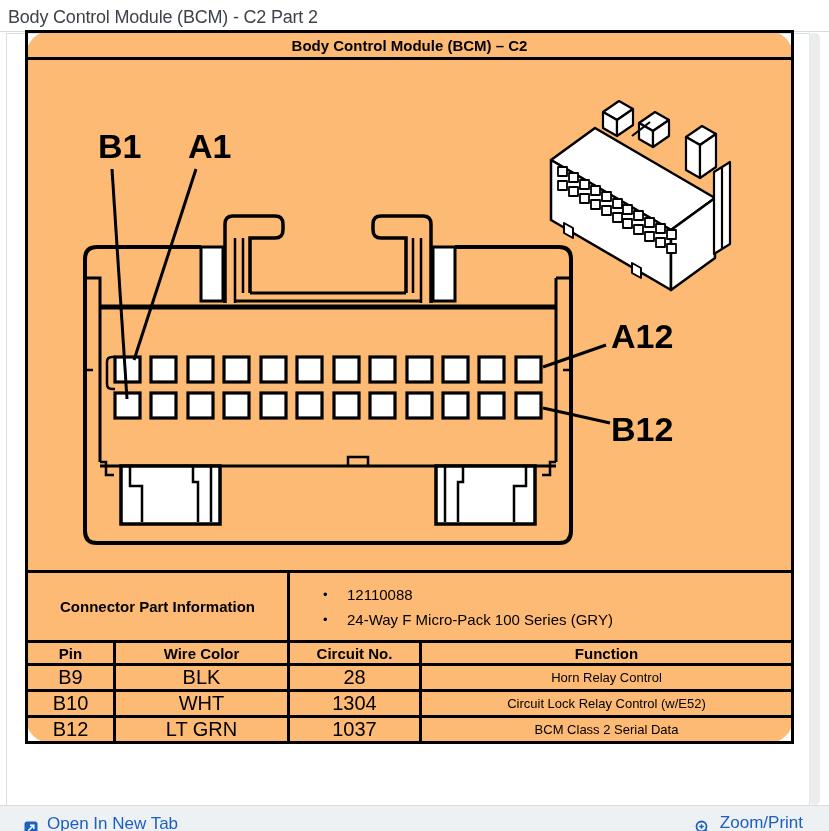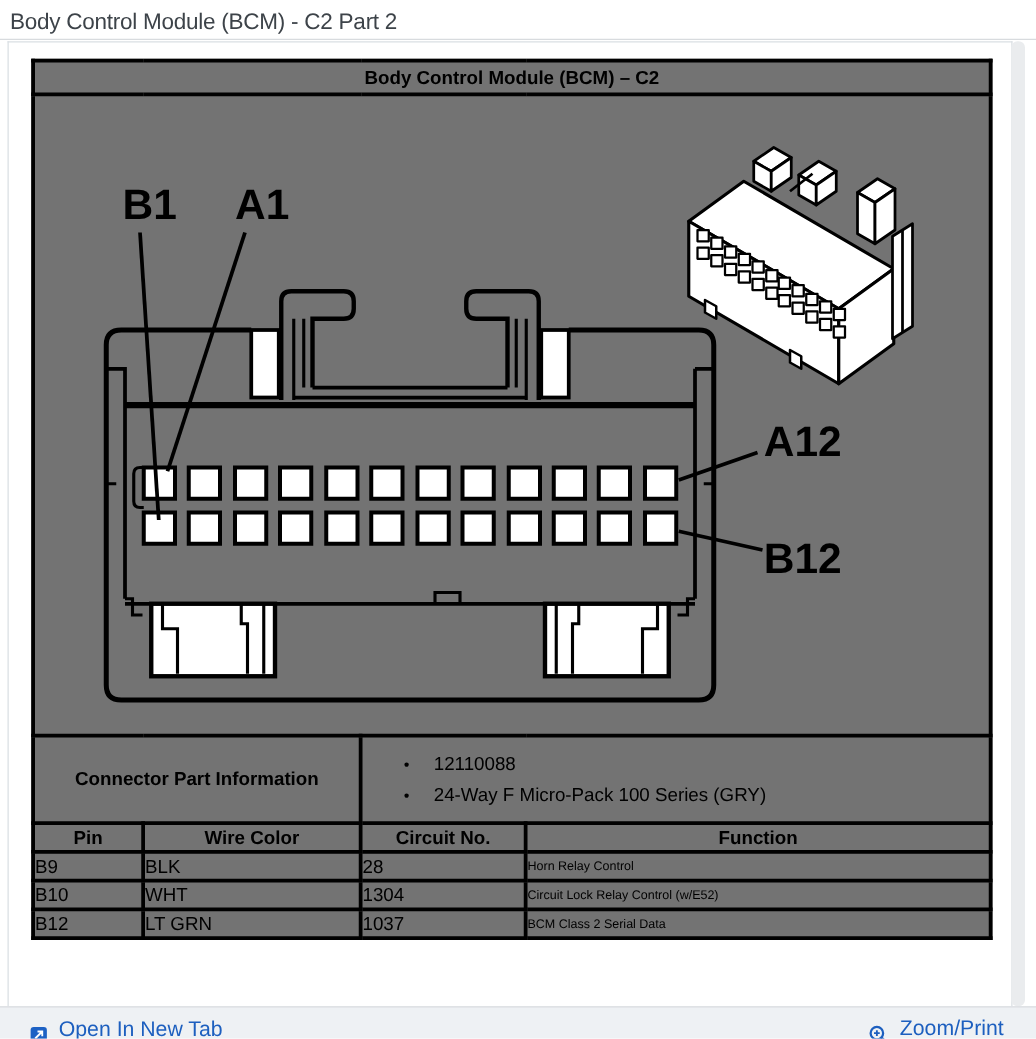--- a/index.html
+++ b/index.html
@@ -10,34 +10,34 @@
   .page-title { position:absolute; left:8px; top:7px; font-size:18px; color:#3d4349;
     letter-spacing:-0.2px; }
   .title-sep { position:absolute; left:0; top:31px; width:829px; height:1px; background:#d8dbde; }
 
   .content-panel { position:absolute; left:6px; top:33px; width:804px; height:772px;
     background:#fff; border:1px solid #dadfe3; border-bottom:none; }
 
   .scroll-strip { position:absolute; left:809px; top:33px; width:11px; height:772px;
     background:#eaecee; border-radius:5px; }
 
-  table.schematic { position:absolute; left:25px; top:47px; border-collapse:collapse;
-    width:766px; table-layout:fixed; background:#737373; }
+  table.schematic { position:absolute; left:25px; top:30px; border-collapse:collapse;
+    width:766px; table-layout:fixed; background:#fdba74;border-radius:28px; }
   table.schematic td, table.schematic th { border:3px solid #000; padding:0; }
   .tbl-title { height:27px; text-align:center; font-size:15px; font-weight:bold; color:#000; }
   .diagram-cell { height:510px; position:relative; }
   .diagram-cell svg { display:block; }
   .partinfo-label { height:70px; text-align:center; font-size:15px; font-weight:bold; }
   .partinfo-list { vertical-align:middle; }
   .partinfo-list .pi-line { display:flex; align-items:center; font-size:15px; color:#000;
     padding-left:33px; line-height:25px; }
   .pi-bullet { width:24px; font-size:13px; }
   th.colhead { height:23px; font-size:15px; font-weight:bold; text-align:center;margin-left:43px; }
-  td.c-pin, td.c-wire, td.c-circ { height:23px; font-size:15px; text-align:left;margin-left:12px; }
-  td.c-func { font-size:10px; text-align:left; padding-left:6px; }
+  td.c-pin, td.c-wire, td.c-circ { height:23px; font-size:20px; text-align:center;margin-left:12px; }
+  td.c-func { font-size:13px; text-align:center; padding-left:6px; }
 
   .footer-bar { position:absolute; left:0; top:805px; width:829px; height:26px;
     background:#eef1f4; border-top:1px solid #d9dce0; }
   .footer-link { position:absolute; display:flex; align-items:flex-start; gap:9px;
     color:#1d5fbf; font-size:17px; cursor:pointer; text-decoration:none; }
   .link-open { left:24px; top:814px; }
   .link-zoom { right:26px; top:813px; }
   .footer-link svg { margin-top:7px; }
 
   svg text.dlabel { font-family:"Liberation Sans","DejaVu Sans",sans-serif;

